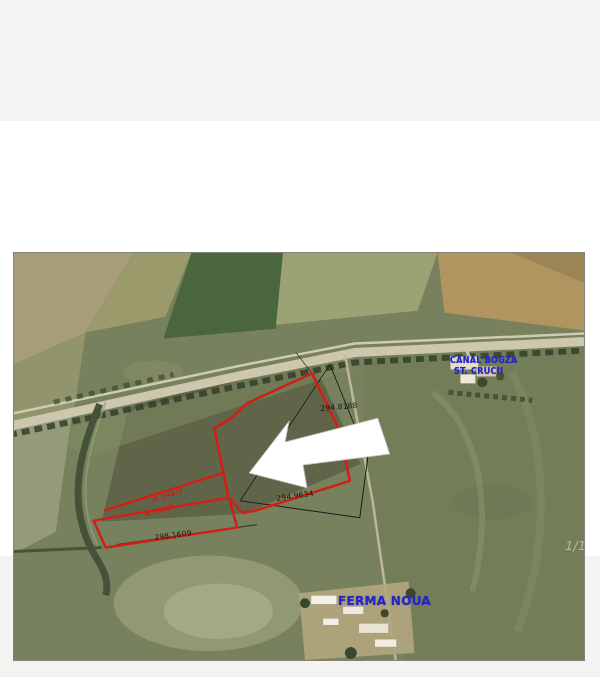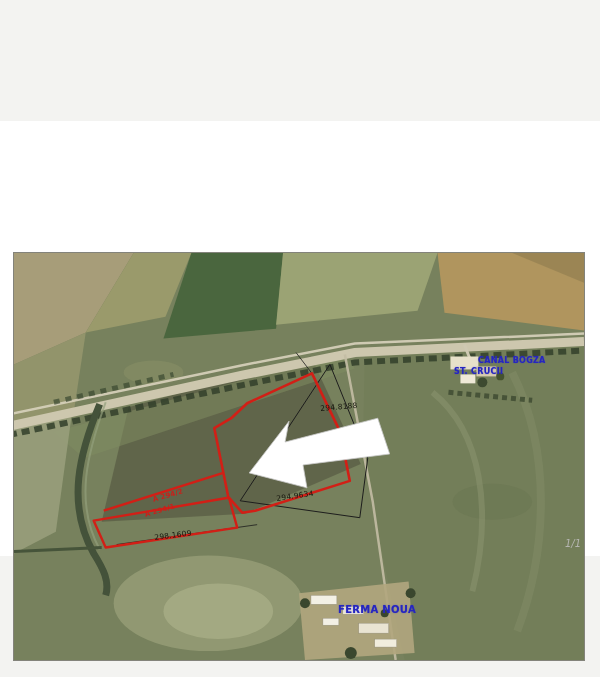--- a/index.html
+++ b/index.html
@@ -22,26 +22,26 @@
   .lbl{position:absolute;line-height:1;white-space:nowrap;transform-origin:left top;}
   .measure{font-size:7.5px;color:#17170f;letter-spacing:0.2px;}
   .m-top{left:306px;top:152px;transform:rotate(-5deg);}
   .m-mid{left:262px;top:242px;transform:rotate(-8deg);}
   .m-bot{left:140px;top:281px;transform:rotate(-7deg);}
   .redlbl{font-size:7px;font-weight:bold;color:#c9201a;letter-spacing:0.2px;}
   .r-1{left:138px;top:244px;transform:rotate(-16deg);}
   .r-2{left:130px;top:259px;transform:rotate(-16deg);}
   .bluelbl{font-size:8px;font-weight:bold;color:#2626bf;letter-spacing:0.3px;
     text-shadow:0 0 1.2px rgba(50,50,210,0.75);}
-  .b-1{left:436px;top:104px;padding-left:28px;}
+  .b-1{left:436px;top:104px;}
   .b-2{left:440px;top:115px;text-align:right;}
-  .b-3{left:324px;top:352px;font-size:10px;}
+  .b-3{left:324px;top:342px;font-size:12px;}
   .pager{
     position:absolute;left:565px;top:538px;
-    font-size:10px;color:#b5b5b0;font-style:italic;
+    font-size:13px;color:#b5b5b0;font-style:italic;
   }
 </style>
 </head>
 <body>
 
 <div>
   <div class="panel">
     <div class="photo">
 
       <svg viewBox="0 0 572 409" preserveAspectRatio="none">

